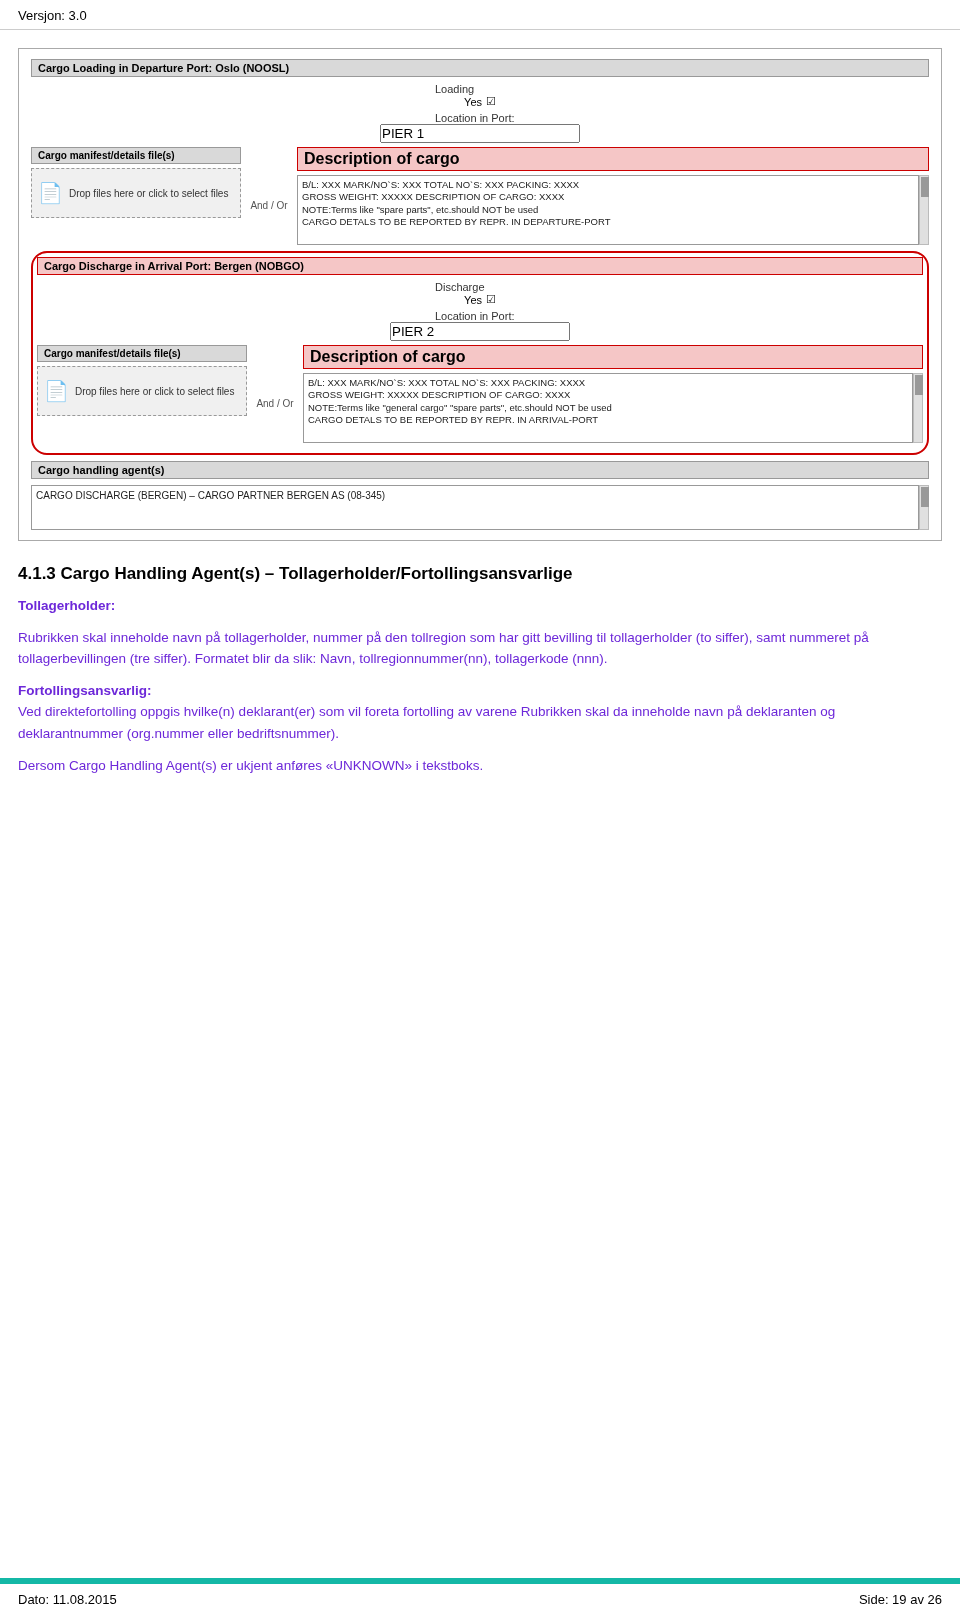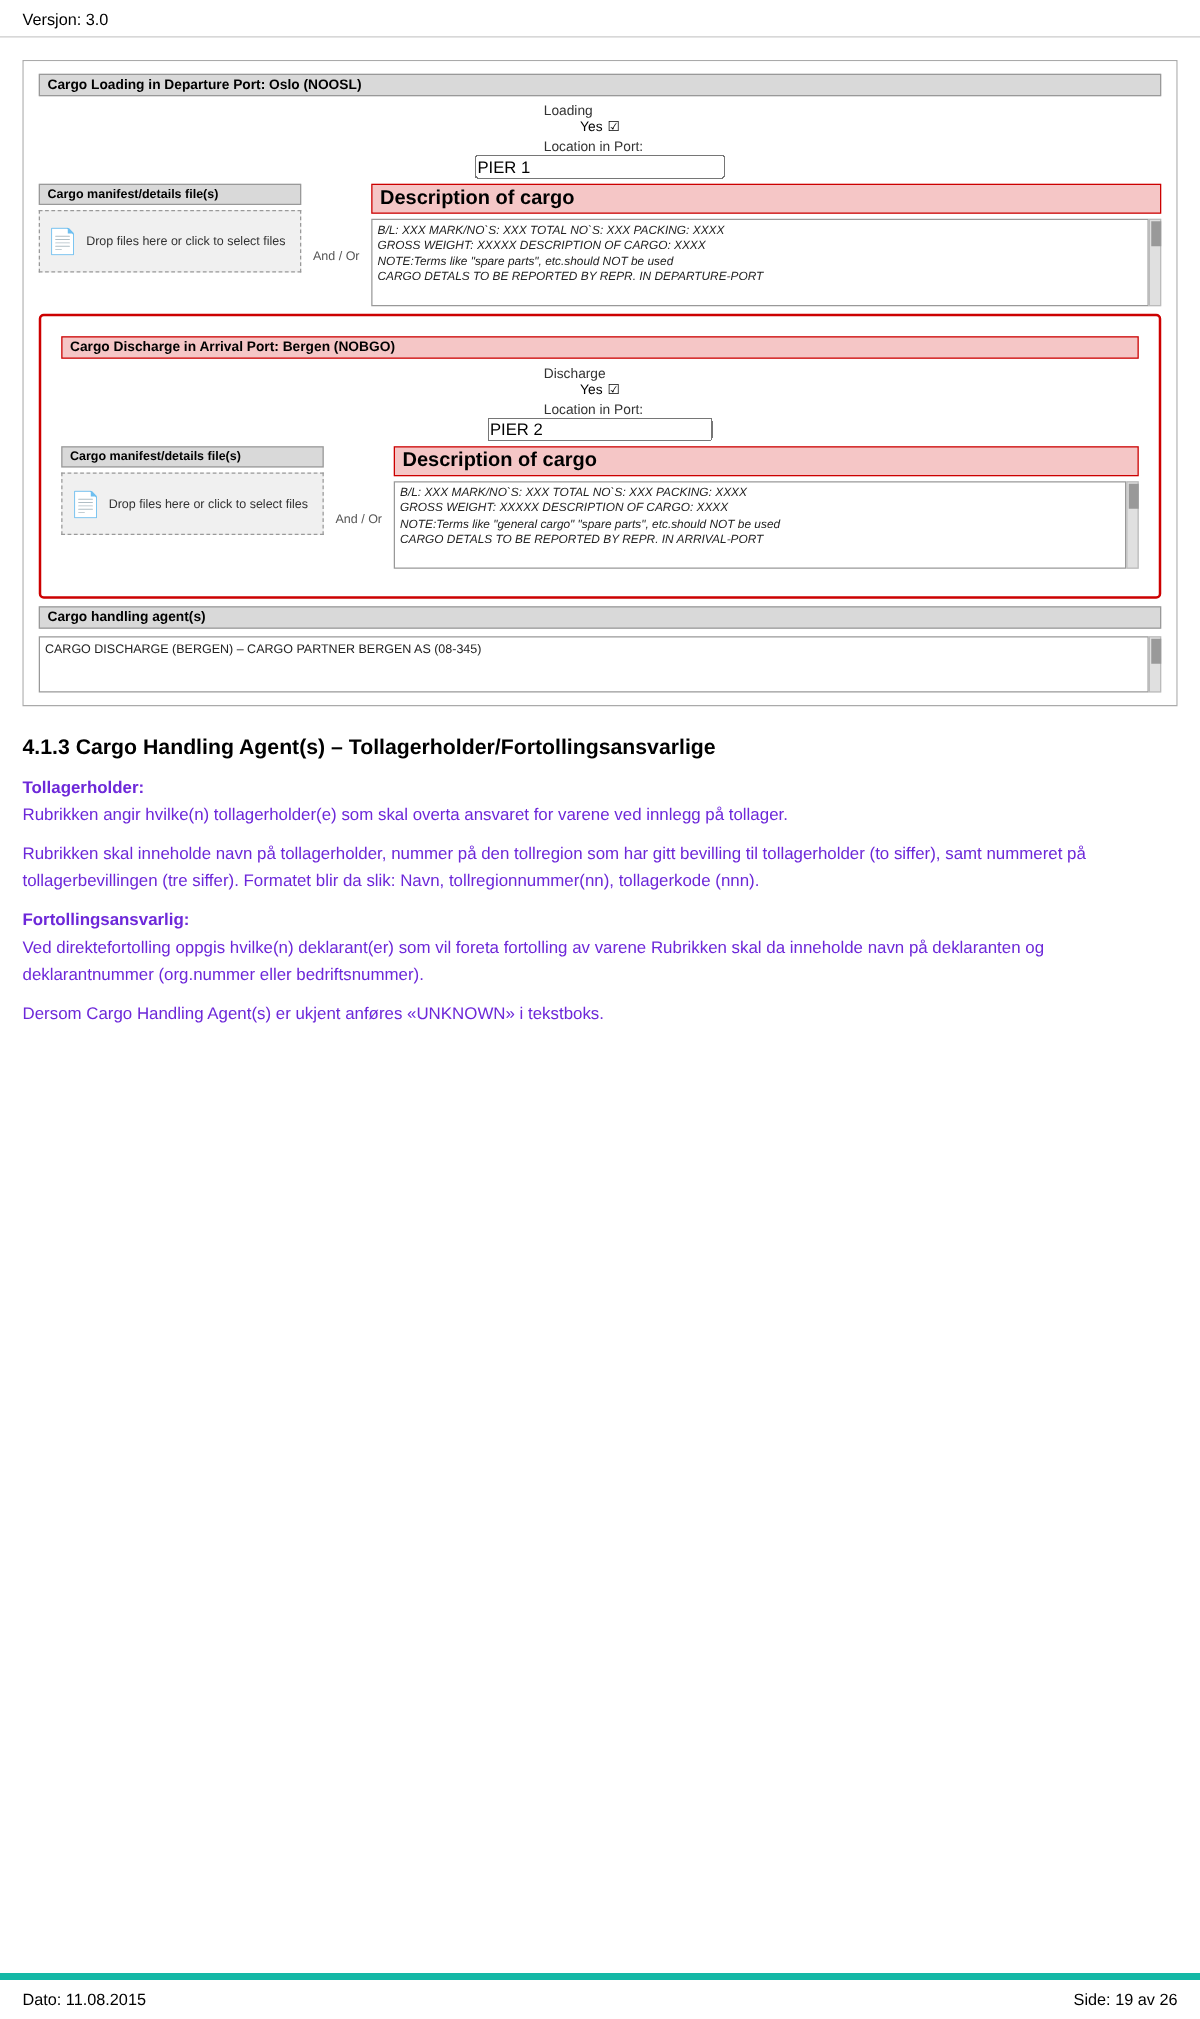--- a/index.html
+++ b/index.html
@@ -135,21 +135,20 @@
       background: #fff;
       padding: 3px 4px;
       font-size: 9.5px;
       width: 100%;
       min-height: 70px;
       font-family: Arial, sans-serif;
       line-height: 1.3;
       color: #222;
       resize: none;
       overflow: hidden;
-      font-style: italic;
     }
 
     .cargo-agents-box {
       margin-top: 4px;
     }
     .cargo-agents-textarea {
       border: 1px solid #999;
       background: #fff;
       padding: 3px 4px;
       font-size: 10px;
@@ -157,22 +156,22 @@
       min-height: 45px;
       font-family: Arial, sans-serif;
       line-height: 1.4;
       color: #222;
       resize: none;
     }
 
     
     .highlighted-section {
       border: 2px solid #c00;
-      border-radius: 4px;
-      padding: 16px;
+      border-radius: 16px;
+      padding: 4px;
       margin-bottom: 6px;
     }
 
     
     .main-content {
       padding: 22px 18px 10px 18px;
     }
 
     .section-heading {
       font-size: 17px;
@@ -338,21 +337,20 @@
 <div class="main-content">
 
   <div class="section-heading">
     <span>4.1.3 </span>
     <span>Cargo Handling Agent(s) – Tollagerholder/Fortollingsansvarlige</span>
   </div>
 
   <div class="body-text">
     <p>
       <strong>Tollagerholder:</strong><br>
-      <span>Rubrikken angir hvilke(n) tollagerholder(e) som skal overta ansvaret for varene ved innlegg på tollager.</span>
     </p>
 
     <p>
       <span>Rubrikken skal inneholde navn på tollagerholder, nummer på den tollregion som har gitt bevilling til tollagerholder (to siffer), samt nummeret på tollagerbevillingen (tre siffer). Formatet blir da slik: Navn, tollregionnummer(nn), tollagerkode (nnn).</span>
     </p>
 
     <p>
       <strong>Fortollingsansvarlig:</strong><br>
       <span>Ved direktefortolling oppgis hvilke(n) deklarant(er) som vil foreta fortolling av varene Rubrikken skal da inneholde navn på deklaranten og deklarantnummer (org.nummer eller bedriftsnummer).</span>
     </p>

